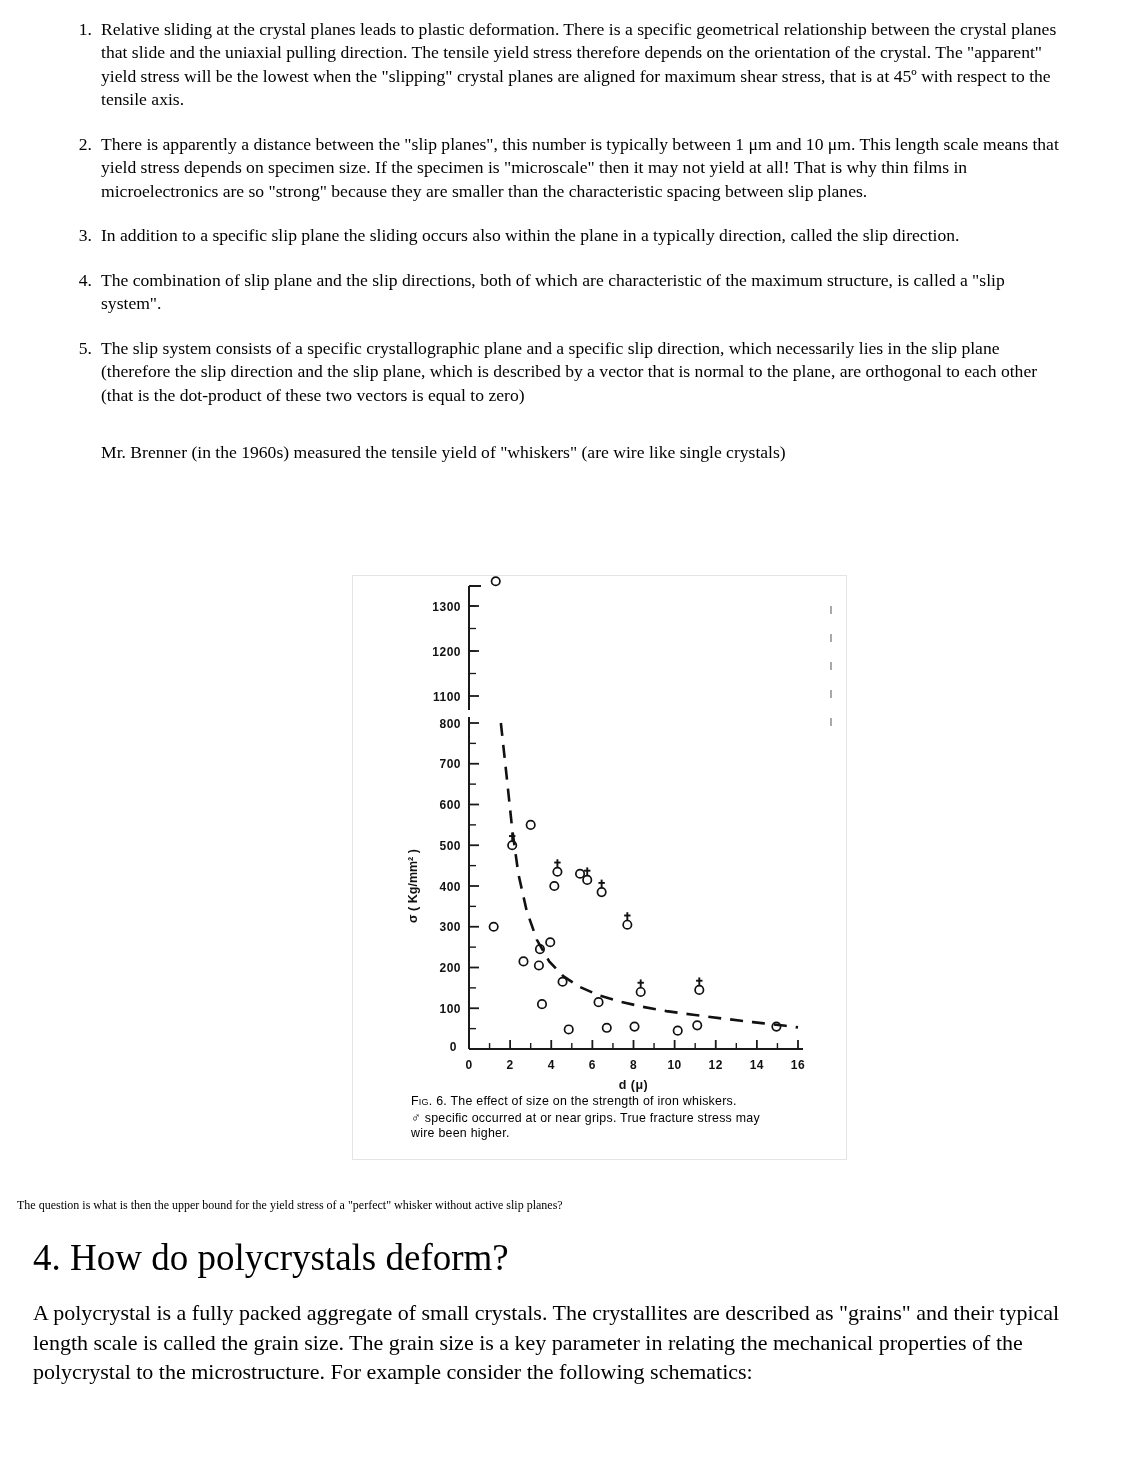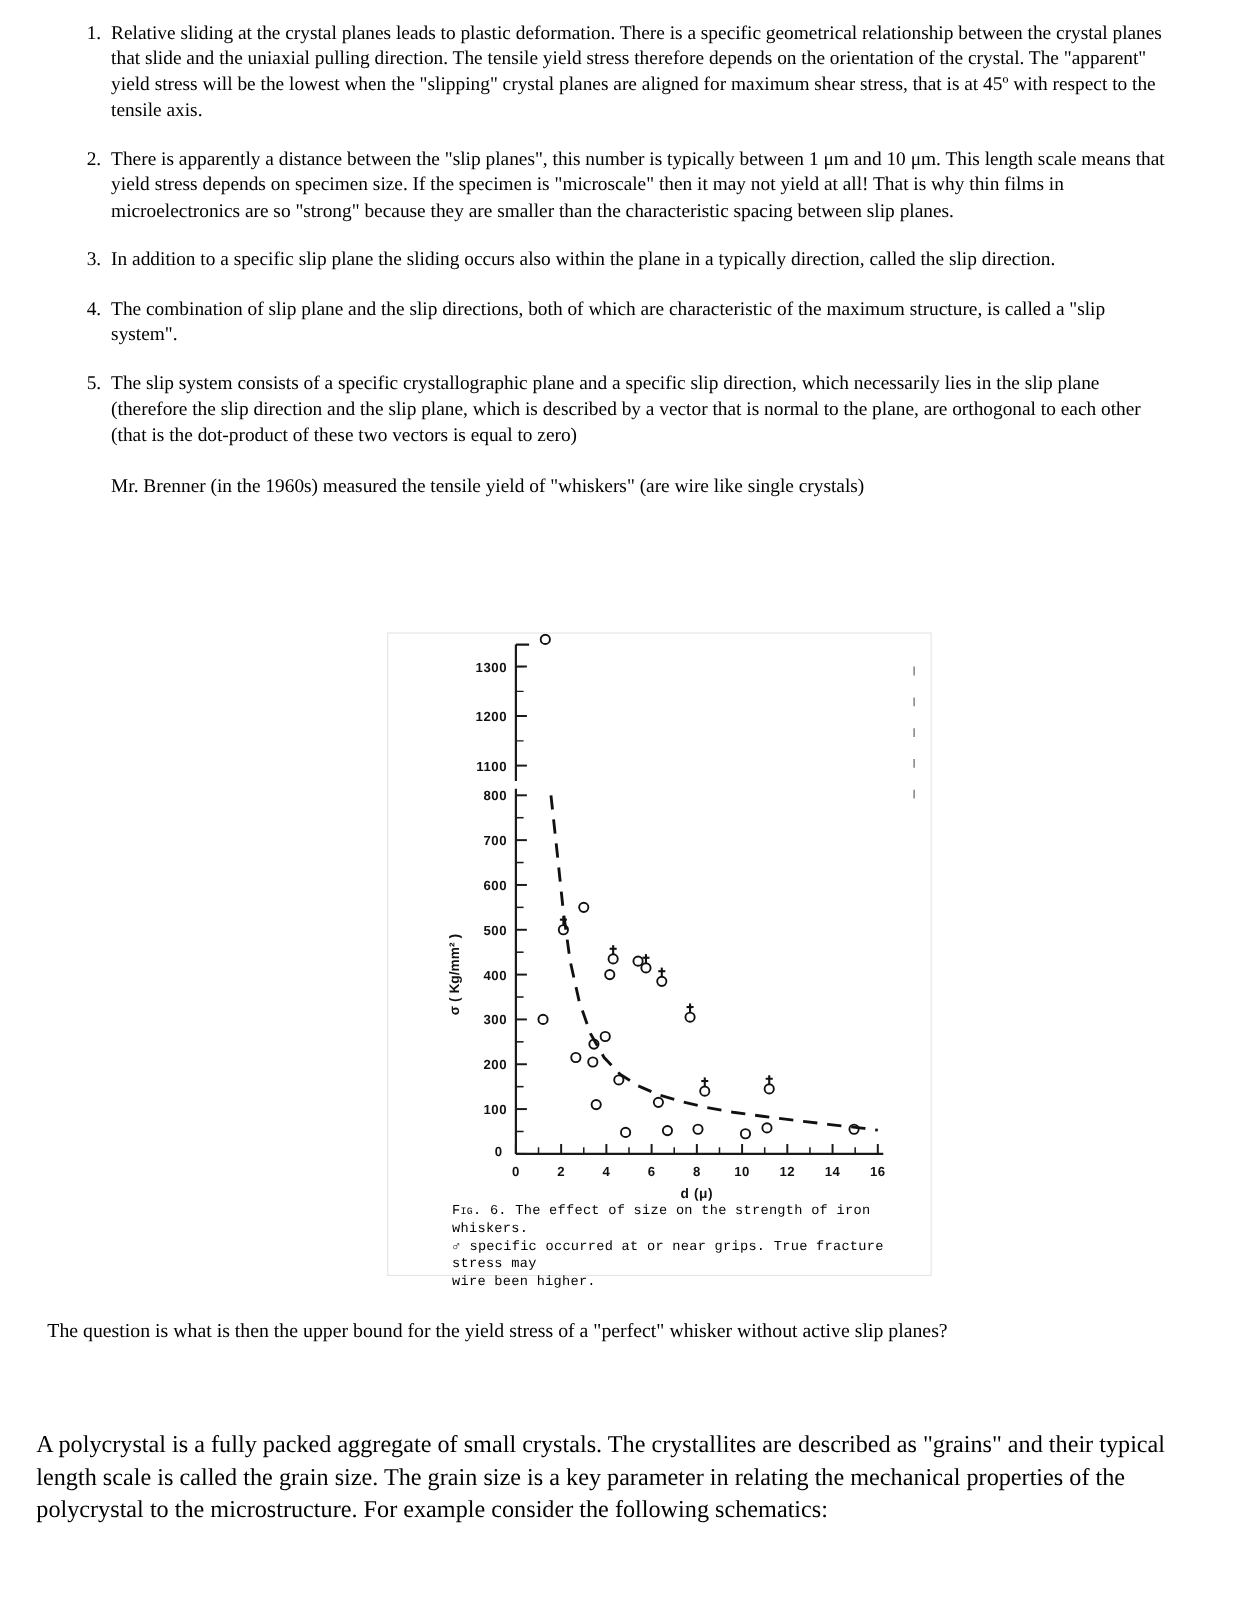--- a/index.html
+++ b/index.html
@@ -28,52 +28,52 @@
     line-height:1.335;
     text-align:left;
   }
   ol.slip-list > li .num {
     position:absolute; left:0; top:0;
     width:28px; text-align:right;
     font-size:17.6px;
   }
   ol.slip-list > li p { margin:0; }
   .brenner-note {
-    margin-top:23px;
+    margin-top:34px;
     font-size:17.6px;
     line-height:1.335;
   }
 
   
   .figure-box {
     position:absolute;
     left:352px; top:575px;
     width:495px; height:585px;
     border:1px solid #e4e4e4;
     background:#ffffff;
   }
   .figure-svg { display:block; }
   .fig-caption {
     position:absolute;
     left:58px; top:518px;
     width:420px;
-    font-family:Liberation Mono, monospace;
+    font-family:Liberation Sans, sans-serif;
     font-size:12.4px;
     line-height:1.26;
     text-align:left;
     letter-spacing:0.25px;
   }
   .fig-caption .figlabel { font-variant:small-caps; }
   .fig-caption .dagger { font-size:13px; }
 
   
   .question-line {
     position:absolute;
-    left:43px; top:1198px; width:1010px;
-    font-size:18px; line-height:1.33;
+    left:17px; top:1198px; width:1010px;
+    font-size:12px; line-height:1.33;
   }
   h1.section-heading {
     position:absolute;
     left:33px; top:1236px;
     margin:0; width:1000px;
     font-family:"Liberation Serif", serif;
     font-weight:normal;
     font-size:37px;
     line-height:1.18;
   }
@@ -235,16 +235,17 @@
       <span class="figlabel">Fig. 6.</span>
       <span>The effect of size on the strength of iron whiskers.</span><br>
       <span class="dagger">♂</span>
       <span>specific occurred at or near grips. True fracture stress may</span><br>
       <span>wire been higher.</span>
     </div>
   </div>
 
   <div class="question-line">The question is what is then the upper bound for the yield stress of a "perfect" whisker without active slip planes?</div>
 
+  <h1 class="section-heading">4. How do polycrystals deform?</h1>
 
   <div class="poly-para">A polycrystal is a fully packed aggregate of small crystals. The crystallites are described as "grains" and their typical length scale is called the grain size. The grain size is a key parameter in relating the mechanical properties of the polycrystal to the microstructure. For example consider the following schematics:</div>
 
 </div>
 
 </body></html>

